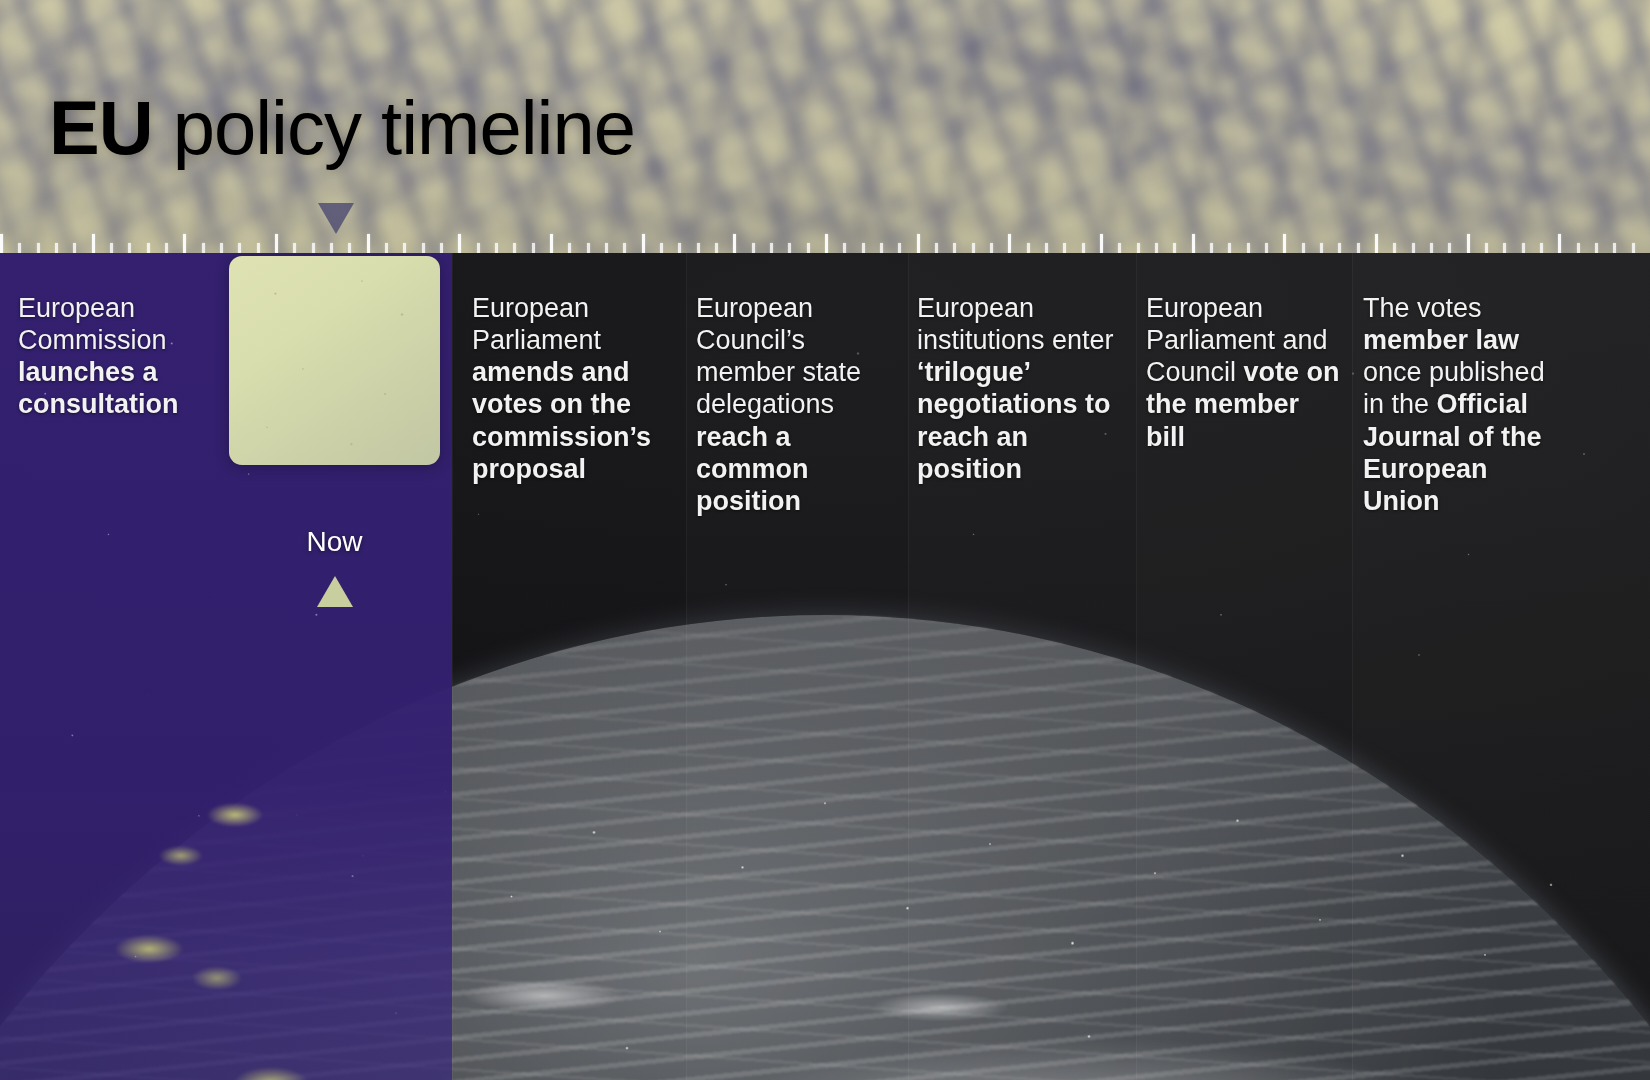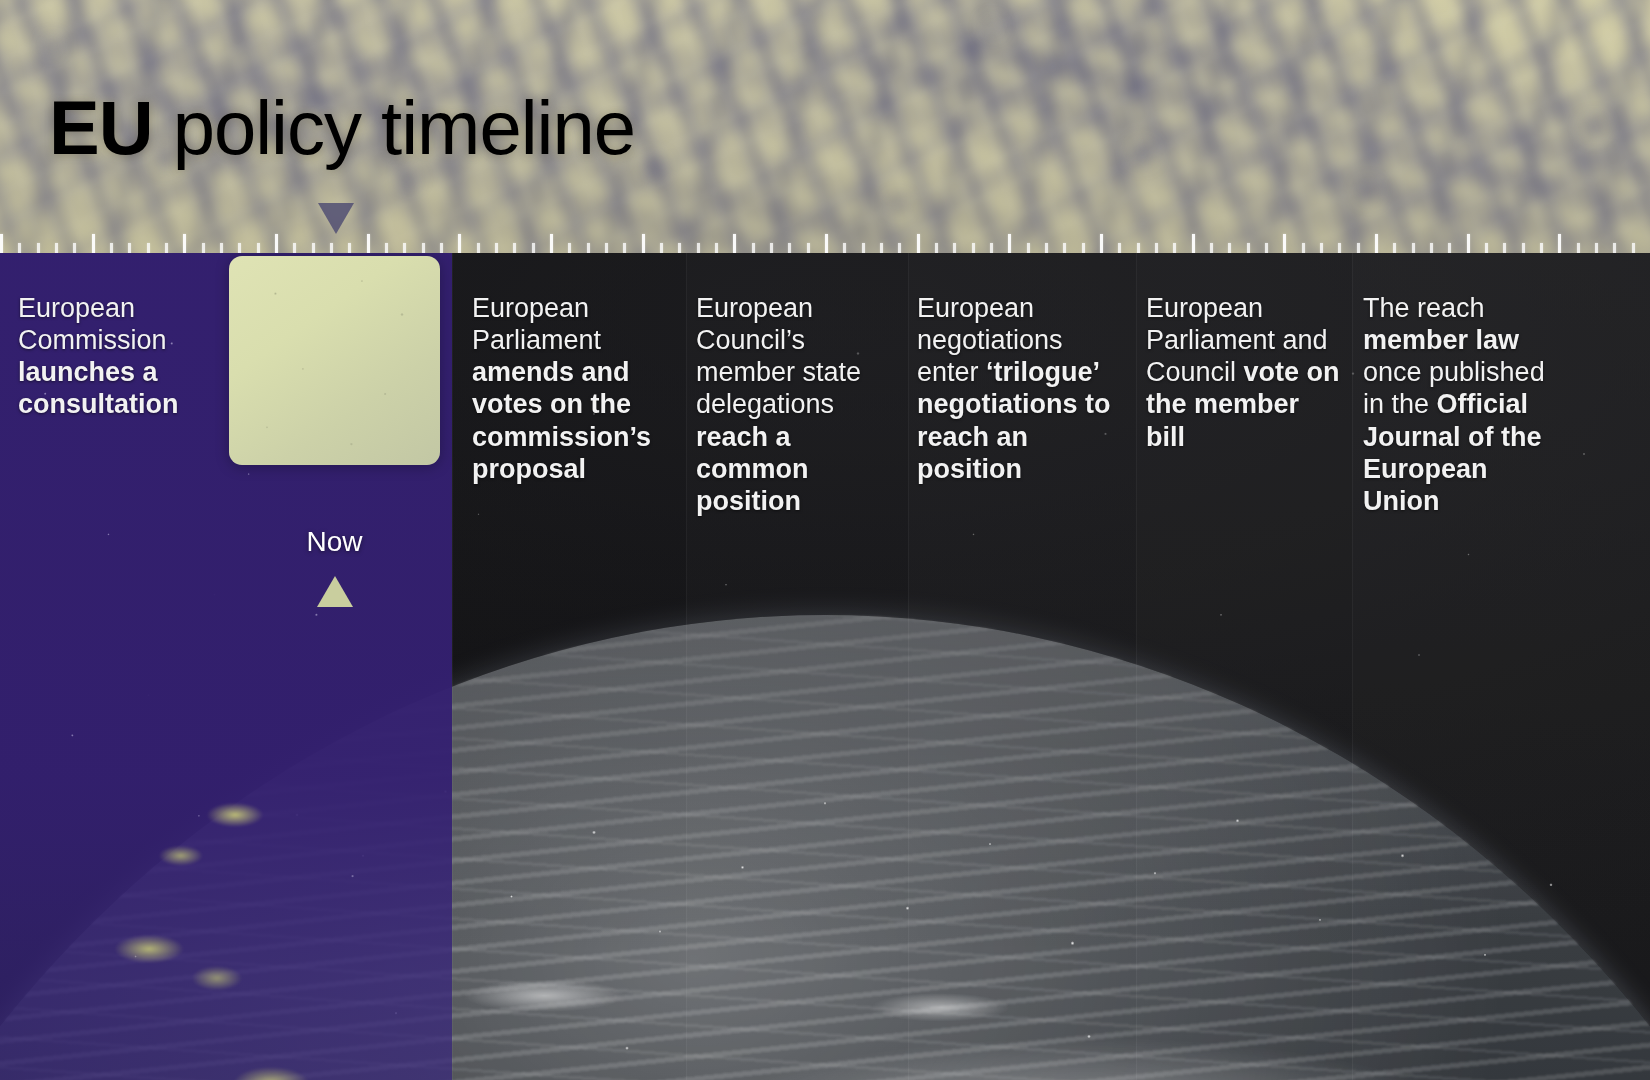--- a/index.html
+++ b/index.html
@@ -379,27 +379,27 @@
         <div class="col light" style="left: 229px; width: 211px;">
           <div class="body"><span>European Commission </span><b>publishes a proposal</b></div>
         </div>
         <div class="col" style="left: 472px; width: 205px;">
           <div class="body"><span>European Parliament </span><b>amends and votes on the commission’s proposal</b></div>
         </div>
         <div class="col" style="left: 696px; width: 200px;">
           <div class="body"><span>European Council’s member state delegations </span><b>reach a common position</b></div>
         </div>
         <div class="col" style="left: 917px; width: 210px;">
-          <div class="body"><span>European negotiations enter </span><b>‘trilogue’ negotiations to reach an position</b></div>
+          <div class="body"><span>European institutions enter </span><b>‘trilogue’ negotiations to reach an position</b></div>
         </div>
         <div class="col" style="left: 1146px; width: 195px;">
           <div class="body"><span>European Parliament and Council </span><b>vote on the member bill</b></div>
         </div>
         <div class="col" style="left: 1363px; width: 205px;">
-          <div class="body"><span>The reach </span><b>member law</b><span> once published in the </span><b>Official Journal of the European Union</b></div>
+          <div class="body"><span>The votes </span><b>member law</b><span> once published in the </span><b>Official Journal of the European Union</b></div>
         </div>
       </div>
 
     <div id="card">
       <div class="card-speck"></div>
     </div>
 
     <div id="now-wrap">
       <div id="now-label">Now</div>
       <div id="now-arrow"></div>

